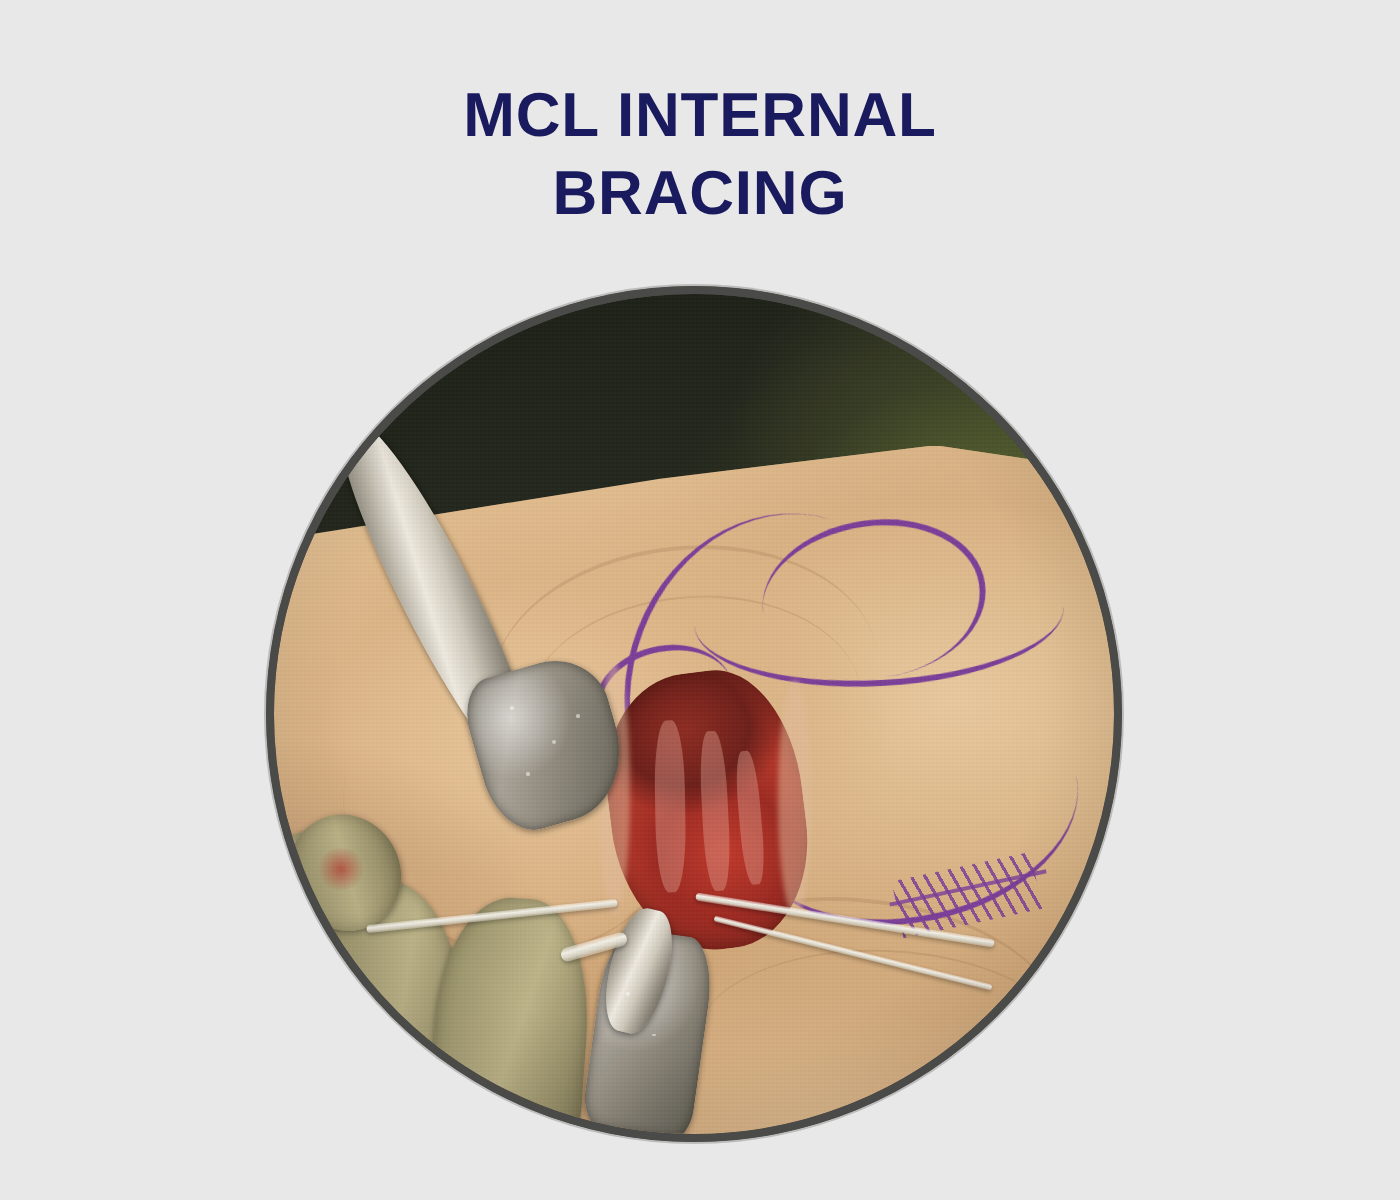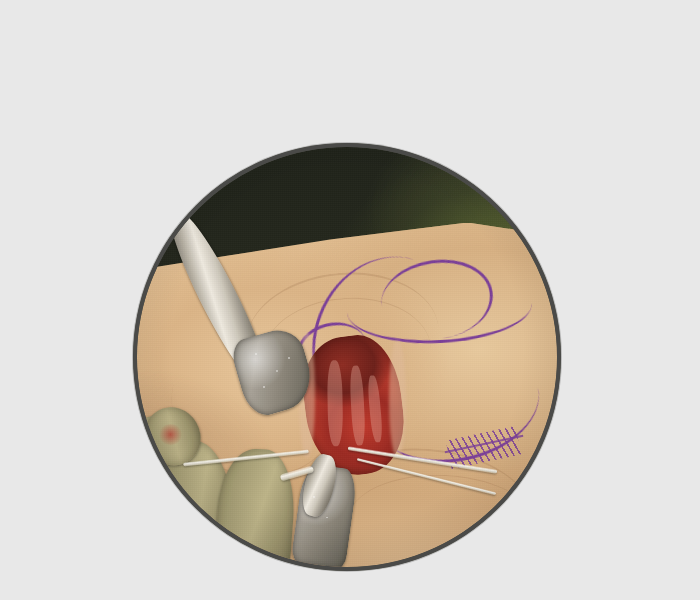--- a/index.html
+++ b/index.html
@@ -202,20 +202,24 @@
     background-image:
       repeating-linear-gradient(0deg, rgba(255,255,255,0.05) 0 1px, rgba(0,0,0,0.05) 1px 2px),
       repeating-linear-gradient(90deg, rgba(255,255,255,0.04) 0 1px, rgba(0,0,0,0.04) 1px 2px);
   }
 </style>
 </head>
 <body>
 
 <div id="slide">
 
+  <div id="title-block">
+    <div class="title-line">MCL INTERNAL</div>
+    <div class="title-line">BRACING</div>
+  </div>
 
   <div id="photo-frame">
     <div id="photo-clip">
       <div id="photo">
 
         <div class="drape"></div>
 
         <div class="skin">
           <div class="skin-shade"></div>
         </div>

